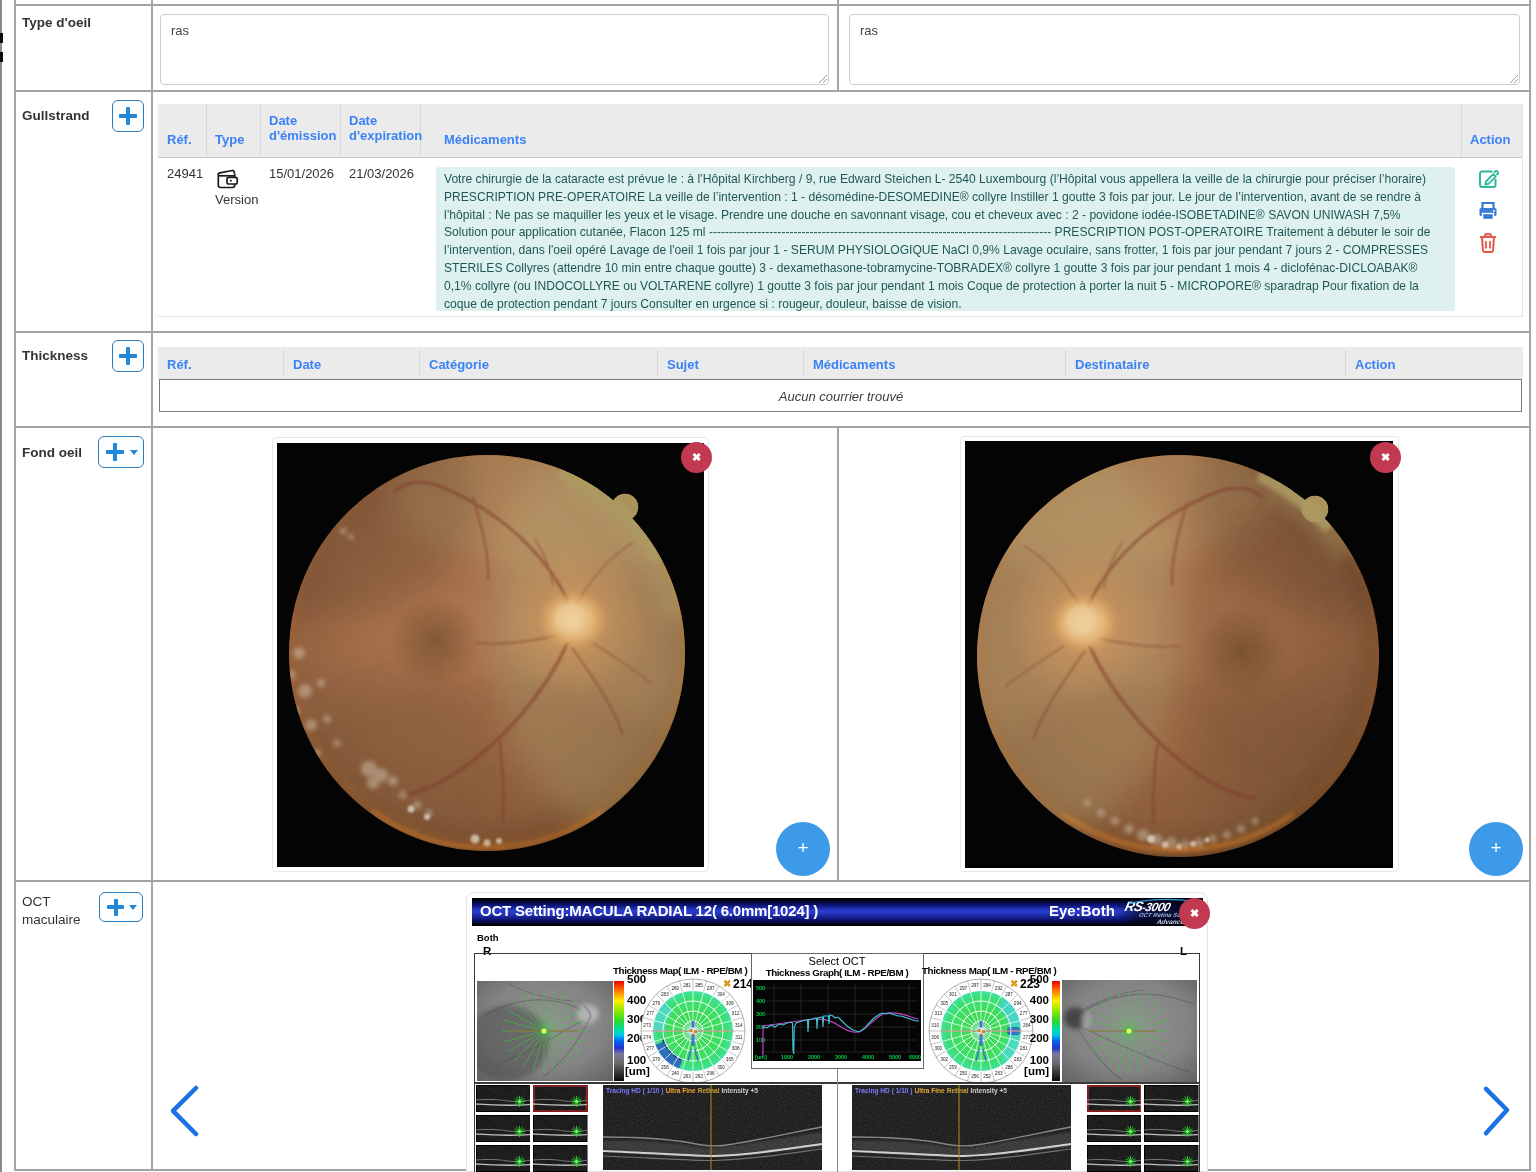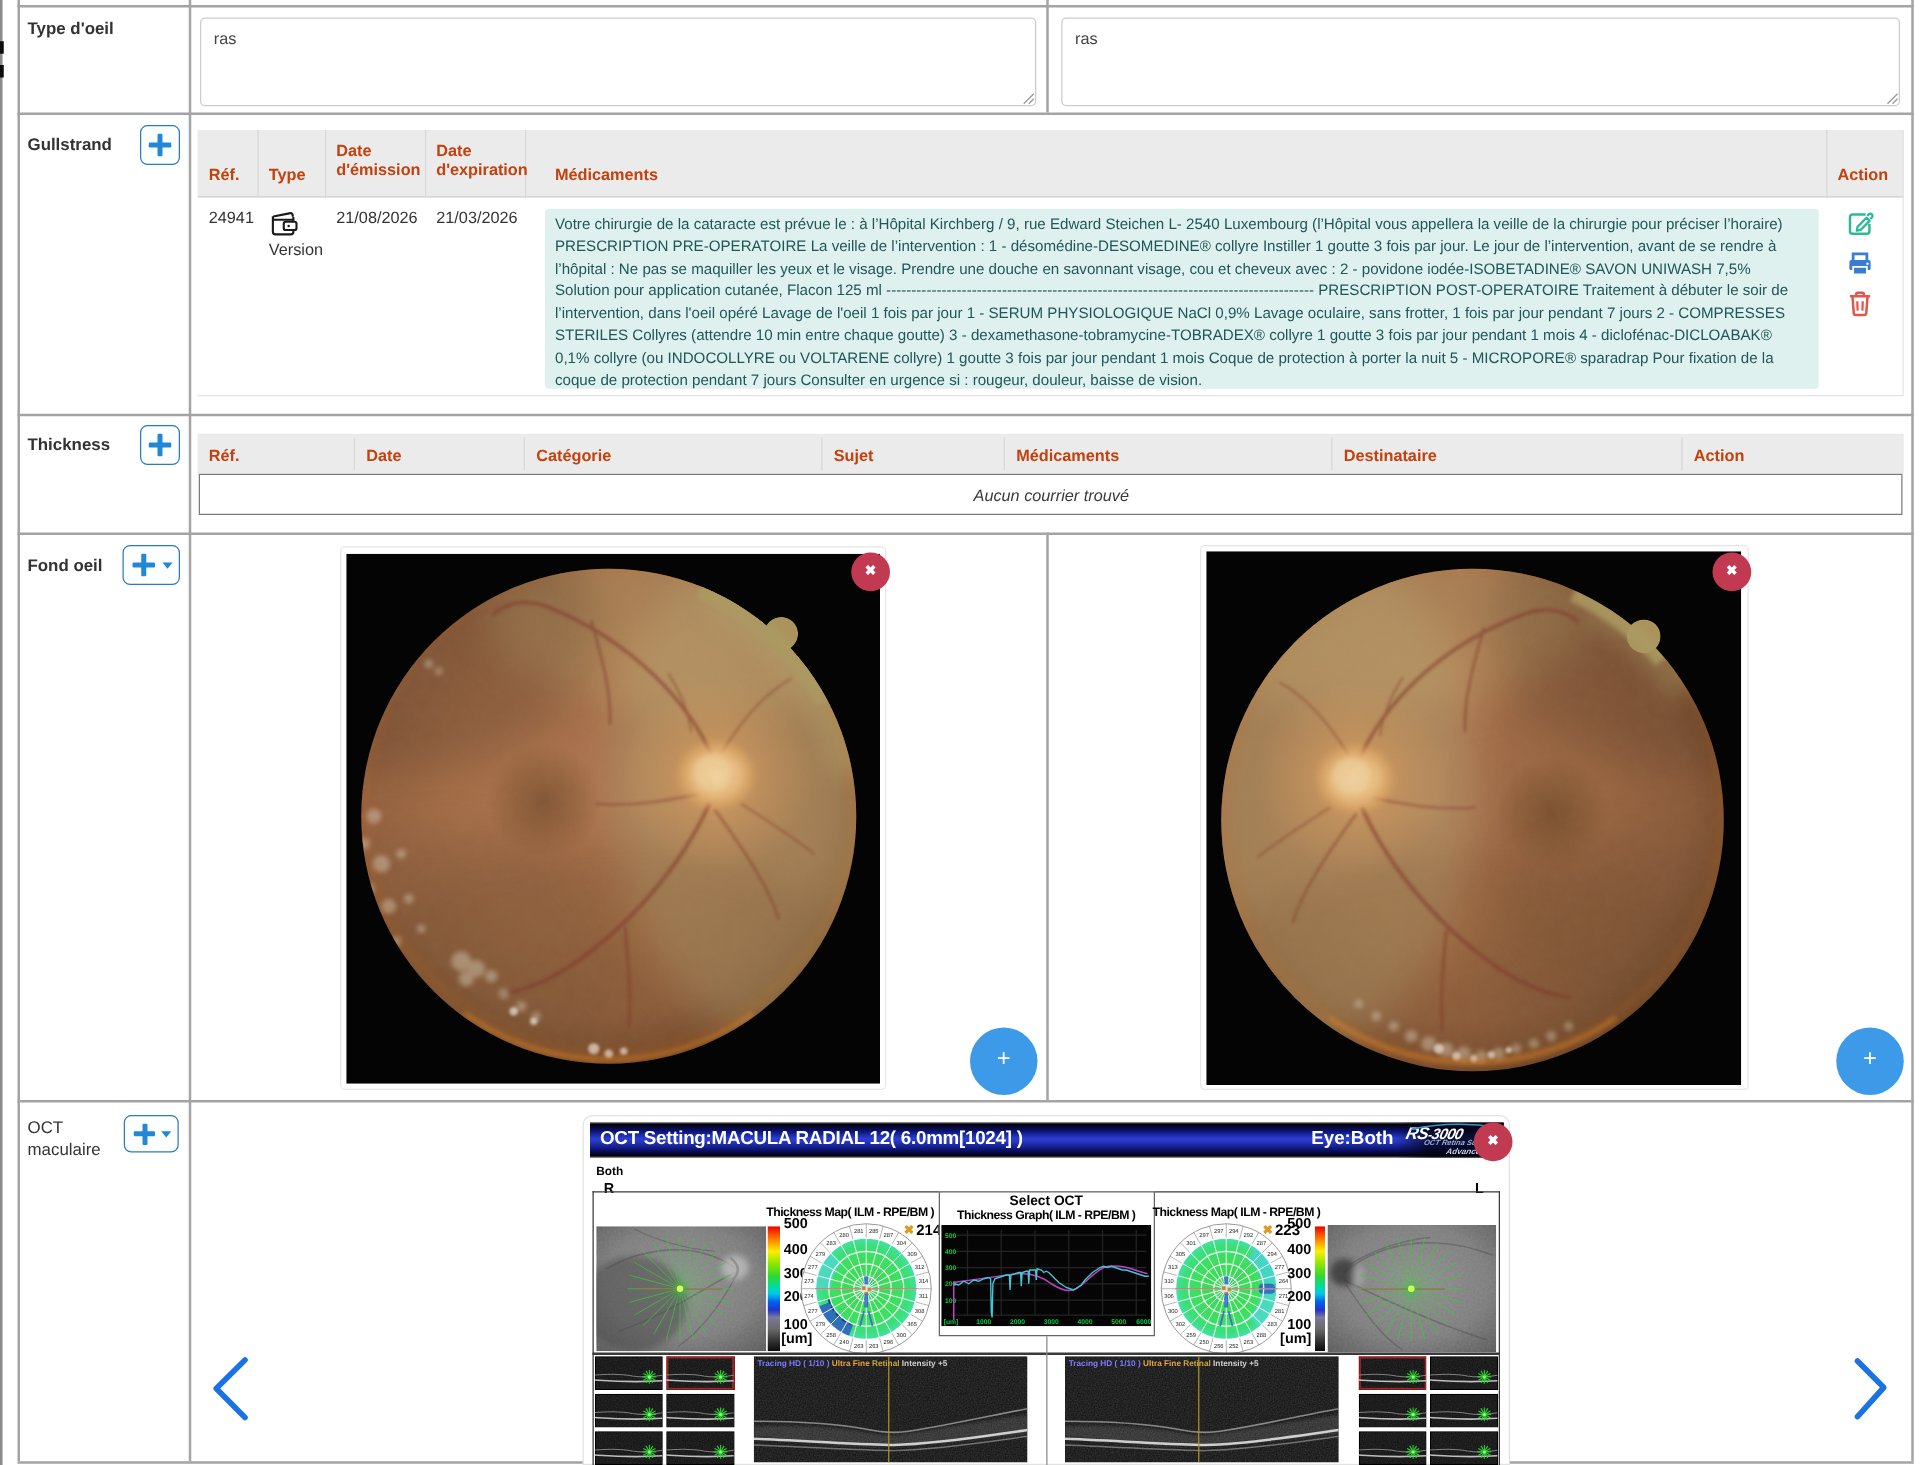--- a/index.html
+++ b/index.html
@@ -7,21 +7,21 @@
 body{font-family:"Liberation Sans",sans-serif;position:relative;font-size:13px;color:#333}
 .abs{position:absolute}
 .hline{position:absolute;background:#a4a4a4;height:2px}
 .vline{position:absolute;background:#a4a4a4;width:2px}
 .lbl{position:absolute;font-weight:bold;color:#333;font-size:13.5px}
 .addbtn{position:absolute;background:#fdfeff;border:1.5px solid #2a7dbd;border-radius:6px}
 .plus-h{position:absolute;background:#2287d7;border-radius:1px}
 .caret{position:absolute;width:0;height:0;border-left:4.5px solid transparent;border-right:4.5px solid transparent;border-top:5px solid #2287d7}
 .ta{position:absolute;border:1px solid #ccc;border-radius:4px;background:#fff;color:#444;padding:7px 10px}
 .thead{position:absolute;background:#ebebeb}
-.th{position:absolute;font-weight:bold;color:#c2410c}
+.th{position:absolute;font-weight:bold;color:#3b82f6}
 .redx{position:absolute;width:31px;height:31px;border-radius:50%;background:#c23a52;color:#fff;text-align:center;font-weight:bold;font-size:11px;line-height:31px}
 .fab{position:absolute;width:54px;height:54px;border-radius:50%;background:#3d9ae8;color:#fff;text-align:center;font-size:19px;font-weight:normal;line-height:52px}
 .mono{font-family:"Liberation Mono",monospace}
 pre{font-family:"Liberation Mono",monospace}
 </style>
 </head>
 <body>
 <div class="abs" style="left:0;top:0;width:2px;height:1172px;background:#8b8b8b"></div>
 <div class="abs" style="left:0;top:33px;width:3px;height:10px;background:#0c0c0c"></div>
 <div class="abs" style="left:0;top:52px;width:3px;height:10px;background:#0c0c0c"></div>
@@ -73,21 +73,21 @@
 <svg class="abs" style="left:216px;top:167px" width="24" height="24" viewBox="0 0 24 24">
     <g fill="none" stroke="#1a1a1a" stroke-width="1.7" stroke-linejoin="round">
       <path d="M2.6 6.2 L16.4 3.5 a1.35 1.35 0 0 1 1.6 1.05 L18.35 6.4"></path>
       <path d="M2.3 8.8 h16.2"></path>
       <path d="M2.3 5.9 V18.3 a2.2 2.2 0 0 0 2.2 2.2 H16.5 a2.2 2.2 0 0 0 2.2 -2.2 V6.6"></path>
       <rect x="11" y="10.4" width="10.2" height="6.6" rx="1.7" fill="#fff"></rect>
     </g>
     <circle cx="14.9" cy="13.7" r="1" fill="#1a1a1a"></circle>
   </svg>
 <div class="abs" style="left:215px;top:192px">Version</div>
-<div class="abs" style="left:269px;top:166px">21/08/2026</div>
+<div class="abs" style="left:269px;top:166px">15/01/2026</div>
 <div class="abs" style="left:349px;top:166px">21/03/2026</div>
 <div class="abs" style="left:436px;top:167px;width:1019px;height:144px;background:#dff1ee;border-radius:3px"></div>
 <div class="abs" style="left:444px;top:171px;width:1010px;color:#1e5757;line-height:17.8px;font-size:12.1px;white-space:nowrap">Votre chirurgie de la cataracte est prévue le : à l’Hôpital Kirchberg / 9, rue Edward Steichen L- 2540 Luxembourg (l’Hôpital vous appellera la veille de la chirurgie pour préciser l’horaire)<br>PRESCRIPTION PRE-OPERATOIRE La veille de l’intervention : 1 - désomédine-DESOMEDINE® collyre Instiller 1 goutte 3 fois par jour. Le jour de l’intervention, avant de se rendre à<br>l’hôpital : Ne pas se maquiller les yeux et le visage. Prendre une douche en savonnant visage, cou et cheveux avec : 2 - povidone iodée-ISOBETADINE® SAVON UNIWASH 7,5%<br>Solution pour application cutanée, Flacon 125 ml ------------------------------------------------------------------------------------- PRESCRIPTION POST-OPERATOIRE Traitement à débuter le soir de<br>l’intervention, dans l'oeil opéré Lavage de l'oeil 1 fois par jour 1 - SERUM PHYSIOLOGIQUE NaCl 0,9% Lavage oculaire, sans frotter, 1 fois par jour pendant 7 jours 2 - COMPRESSES<br>STERILES Collyres (attendre 10 min entre chaque goutte) 3 - dexamethasone-tobramycine-TOBRADEX® collyre 1 goutte 3 fois par jour pendant 1 mois 4 - diclofénac-DICLOABAK®<br>0,1% collyre (ou INDOCOLLYRE ou VOLTARENE collyre) 1 goutte 3 fois par jour pendant 1 mois Coque de protection à porter la nuit 5 - MICROPORE® sparadrap Pour fixation de la<br>coque de protection pendant 7 jours Consulter en urgence si : rougeur, douleur, baisse de vision.</div>
 
 <svg class="abs" style="left:1477px;top:168px" width="22" height="22" viewBox="0 0 22 22">
     <path d="M15.5 3.5 H5 a2 2 0 0 0 -2 2 V17 a2 2 0 0 0 2 2 h11.5 a2 2 0 0 0 2-2 V11" fill="none" stroke="#2cb999" stroke-width="2"></path>
     <path d="M9 13.5 l-0.6 3 3.1-0.6 7.2-7.2 -2.5-2.5 z" fill="none" stroke="#2cb999" stroke-width="1.8" stroke-linejoin="round"></path>
     <path d="M16.8 4.7 l1.2-1.2 a1.7 1.7 0 0 1 2.5 2.5 l-1.2 1.2" fill="none" stroke="#2cb999" stroke-width="1.8"></path>
   </svg>
 <svg class="abs" style="left:1477px;top:200px" width="22" height="22" viewBox="0 0 22 22">
@@ -557,21 +557,21 @@
         <rect x="49.5" y="51.0" width="3" height="3" fill="#cc8822"></rect>
         <rect x="54.0" y="52.0" width="3" height="3" fill="#cc8822"></rect>
         <rect x="51.5" y="55.5" width="3" height="2.5" fill="#cc8822"></rect>
         <rect x="51.5" y="43.0" width="3" height="6.5" fill="#3a62d8" opacity="0.85"></rect>
         <rect x="51.5" y="57.0" width="3" height="11" fill="#3a62d8" opacity="0.85"></rect>
         <path d="M51.2,71.0 L48.0,83.0 M54.8,71.0 L58.0,83.0" stroke="#3a62d8" stroke-width="1.5" opacity="0.85"></path>
       </svg></div>
     <div class="abs" style="left:256px;top:85px;color:#dd9922;font-weight:bold;font-size:10px">✖</div>
     <div class="abs" style="left:266px;top:84px;font-weight:bold;font-size:12px;color:#000">214</div>
     <div class="abs" style="left:283.5px;top:60px;width:173px;height:116px;border:1.5px solid #666;background:#fff"></div>
-    <div class="abs" style="left:283.5px;top:62px;width:173px;text-align:center;font-weight:bold;font-size:11px;color:#000">Select OCT</div>
+    <div class="abs" style="left:283.5px;top:62px;width:173px;text-align:center;font-weight:normal;font-size:11px;color:#000">Select OCT</div>
     <div class="abs" style="left:283.5px;top:74px;width:173px;text-align:center;font-weight:bold;font-size:9.8px;color:#000;letter-spacing:-0.4px">Thickness Graph( ILM - RPE/BM )</div>
     <div class="abs" style="left:286px;top:87px"><svg width="168" height="81" viewBox="0 0 168 81">
         <rect width="168" height="81" fill="#050505"></rect>
         <line x1="21" y1="4" x2="21" y2="72" stroke="#242424" stroke-width="1"></line>
         <line x1="48" y1="4" x2="48" y2="72" stroke="#242424" stroke-width="1"></line>
         <line x1="75" y1="4" x2="75" y2="72" stroke="#242424" stroke-width="1"></line>
         <line x1="102" y1="4" x2="102" y2="72" stroke="#242424" stroke-width="1"></line>
         <line x1="129" y1="4" x2="129" y2="72" stroke="#242424" stroke-width="1"></line>
         <line x1="156" y1="4" x2="156" y2="72" stroke="#242424" stroke-width="1"></line>
         <line x1="8" y1="8" x2="164" y2="8" stroke="#242424" stroke-width="1"></line>

